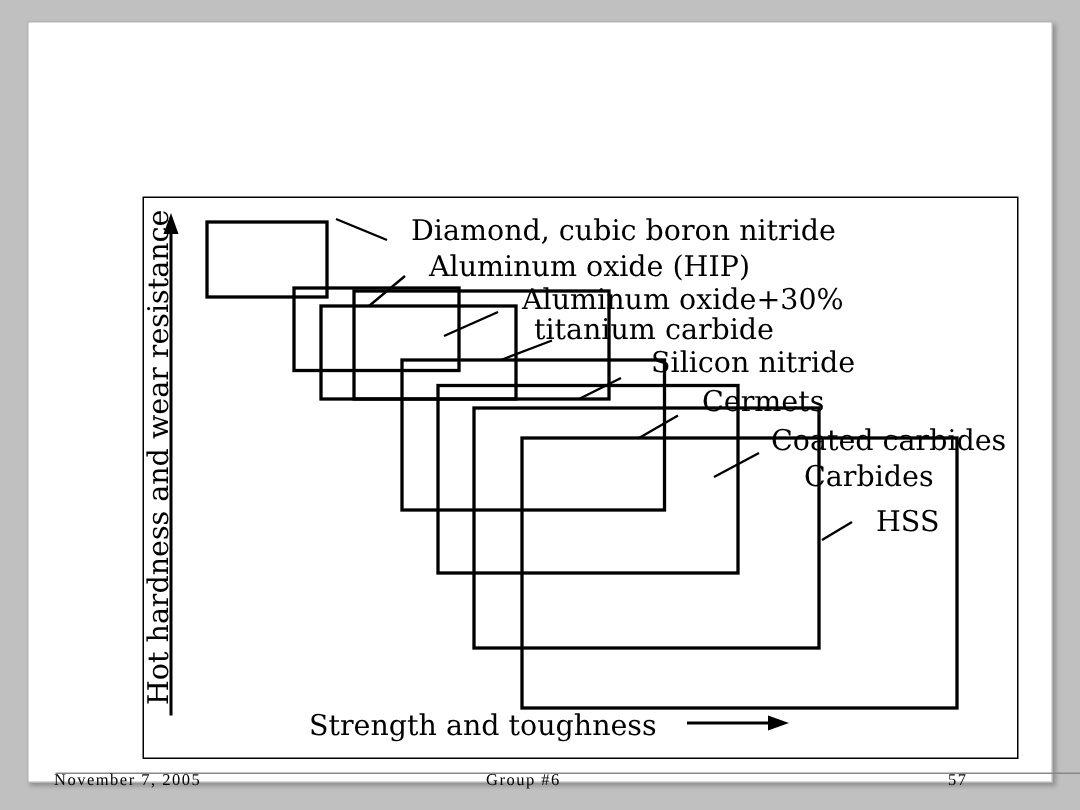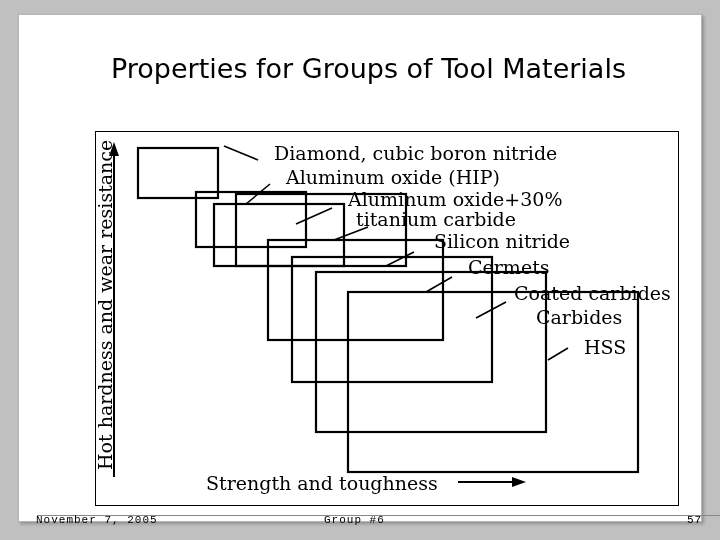--- a/index.html
+++ b/index.html
@@ -61,36 +61,35 @@
     position: absolute;
     left: 18px;
     top: 500px;
     width: 684px;
     height: 1px;
     background: #888888;
   }
   .footer {
     position: absolute;
     top: 514px;
-    font-family: Liberation Mono, monospace;
+    font-family: Liberation Serif, serif;
     font-size: 11px;
     color: #000000;
     letter-spacing: 1px;
   }
   .footer-date { left: 36px; }
   .footer-center { left: 324px; }
-  .footer-page { left: 687px; }
+  .footer-page { left: 632px; }
 </style>
 </head>
 <body>
 
 <div class="slide">
   <div class="slide-inner">
 
-    <div class="title">Properties for Groups of Tool Materials</div>
 
     <div class="figure">
       <svg width="582" height="373" viewBox="0 0 582 373">
 
         <g>
           <line x1="18" y1="345" x2="18" y2="22" stroke="#000" stroke-width="2"></line>
           <polygon points="18,10 13,24 23,24" fill="#000"></polygon>
         </g>
 
         <text x="0" y="0" transform="translate(16,338) rotate(-90)" font-family="DejaVu Serif, serif" font-size="19" fill="#000">Hot  hardness  and  wear  resistance</text>

